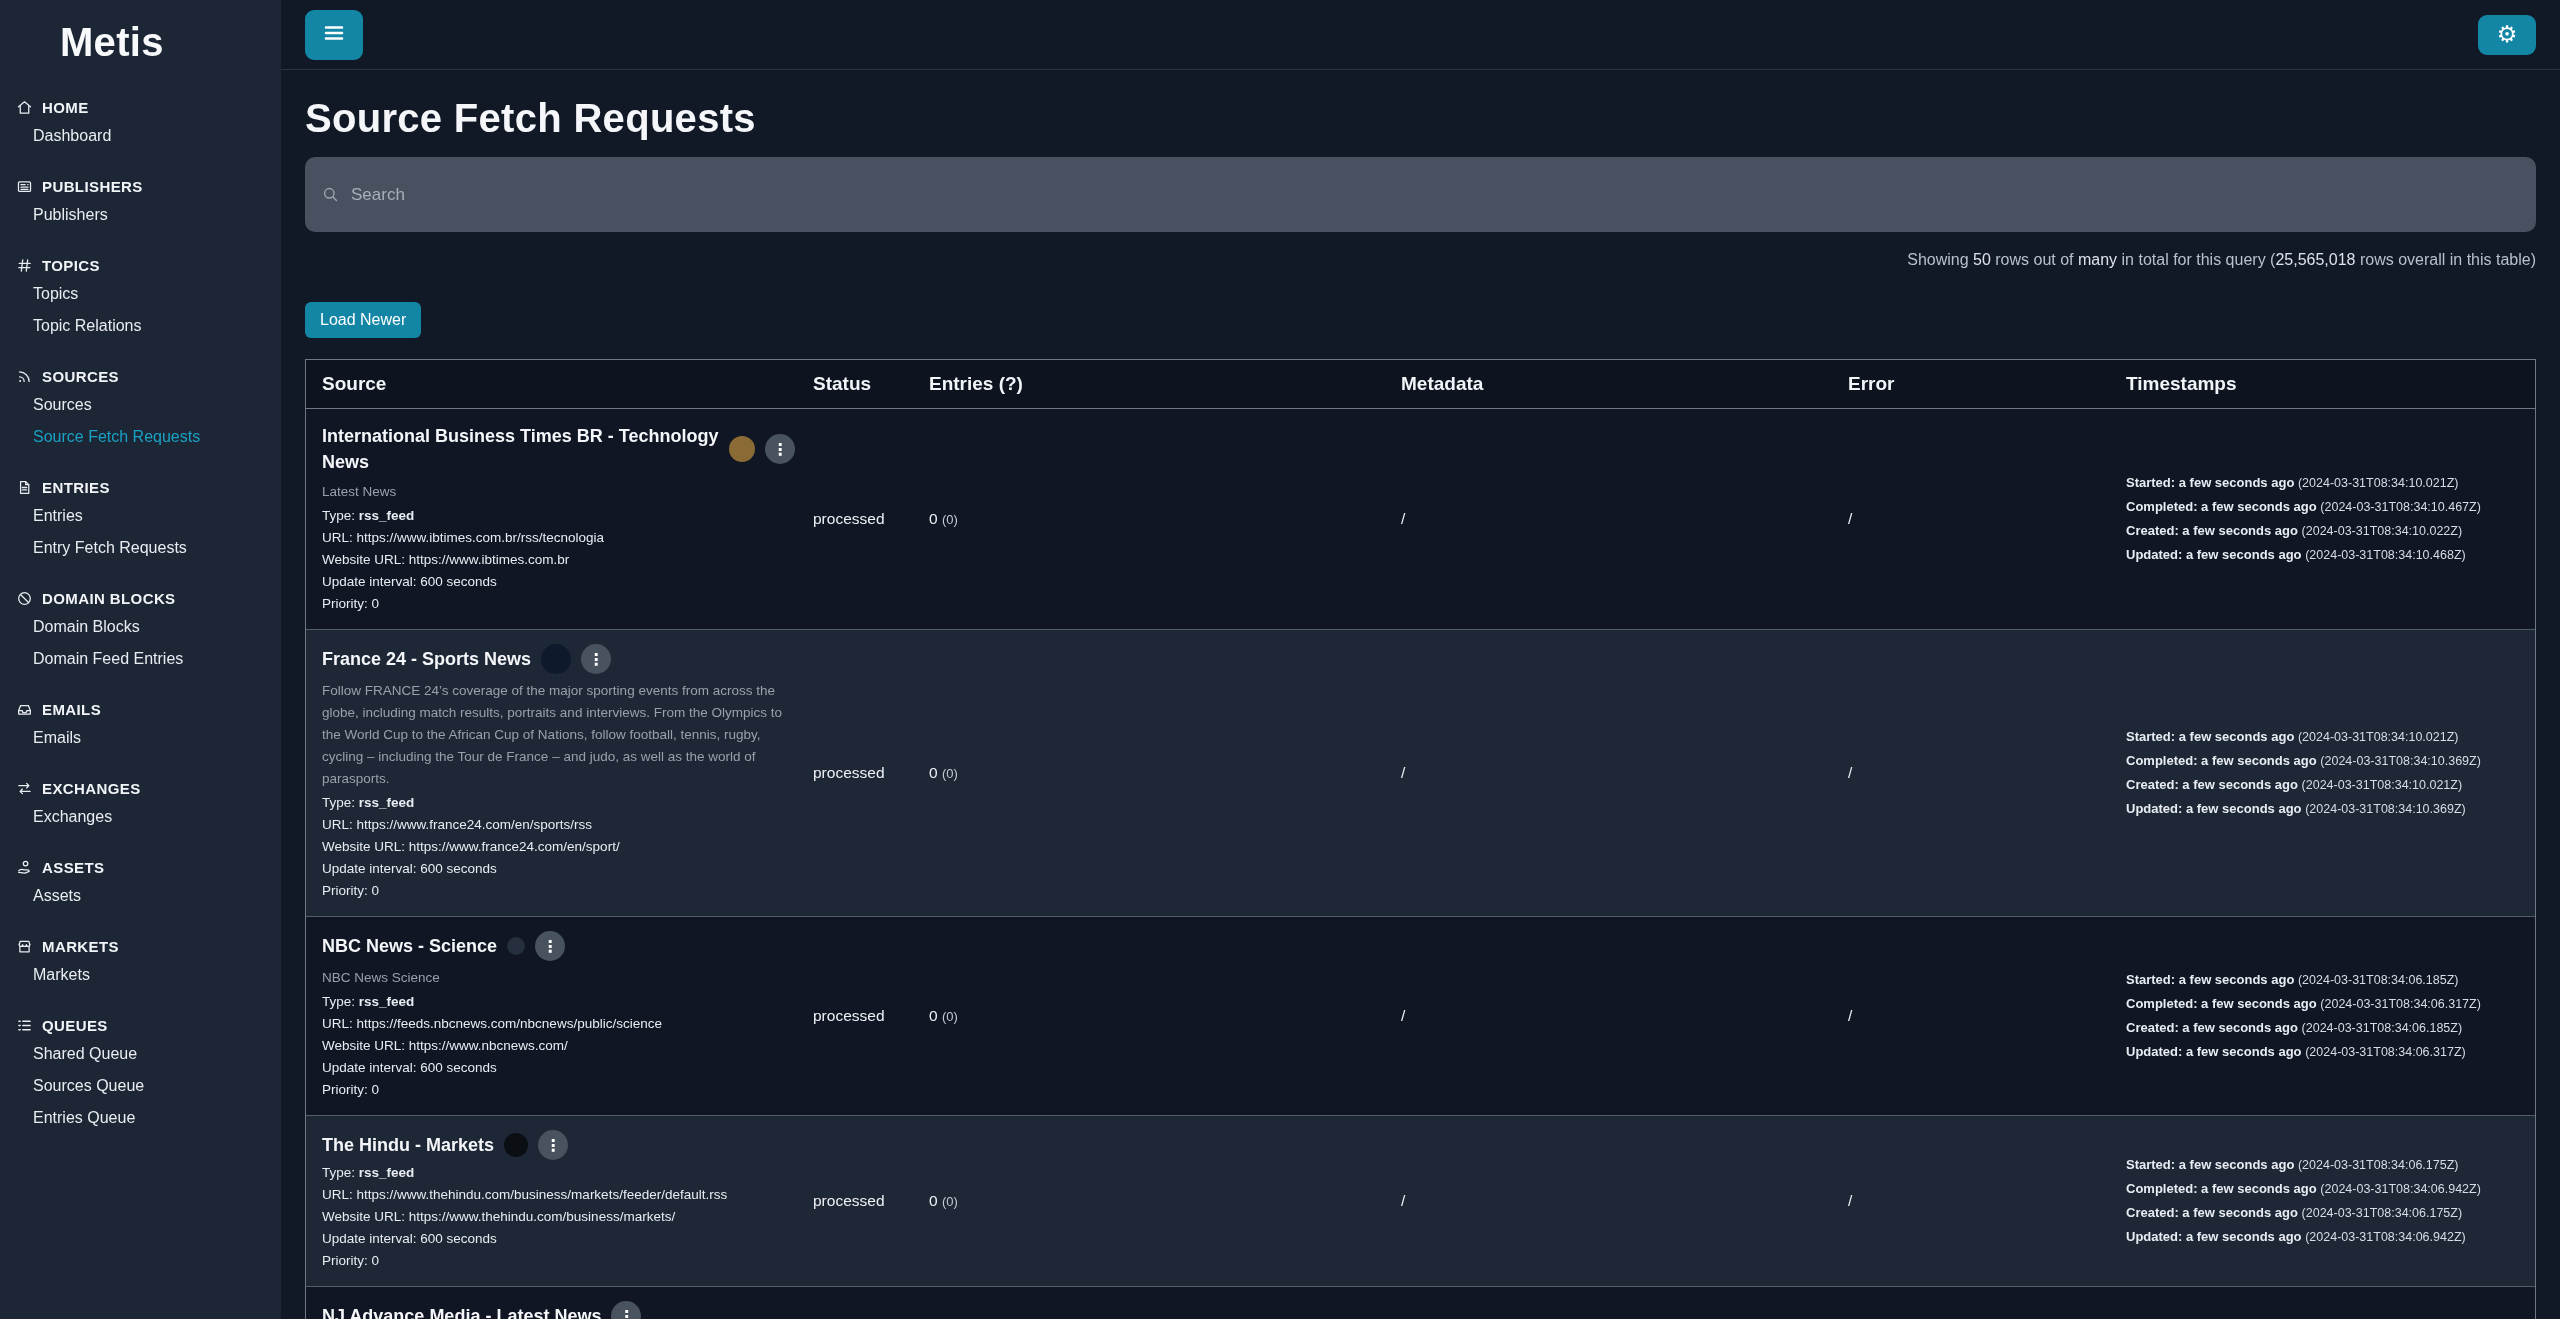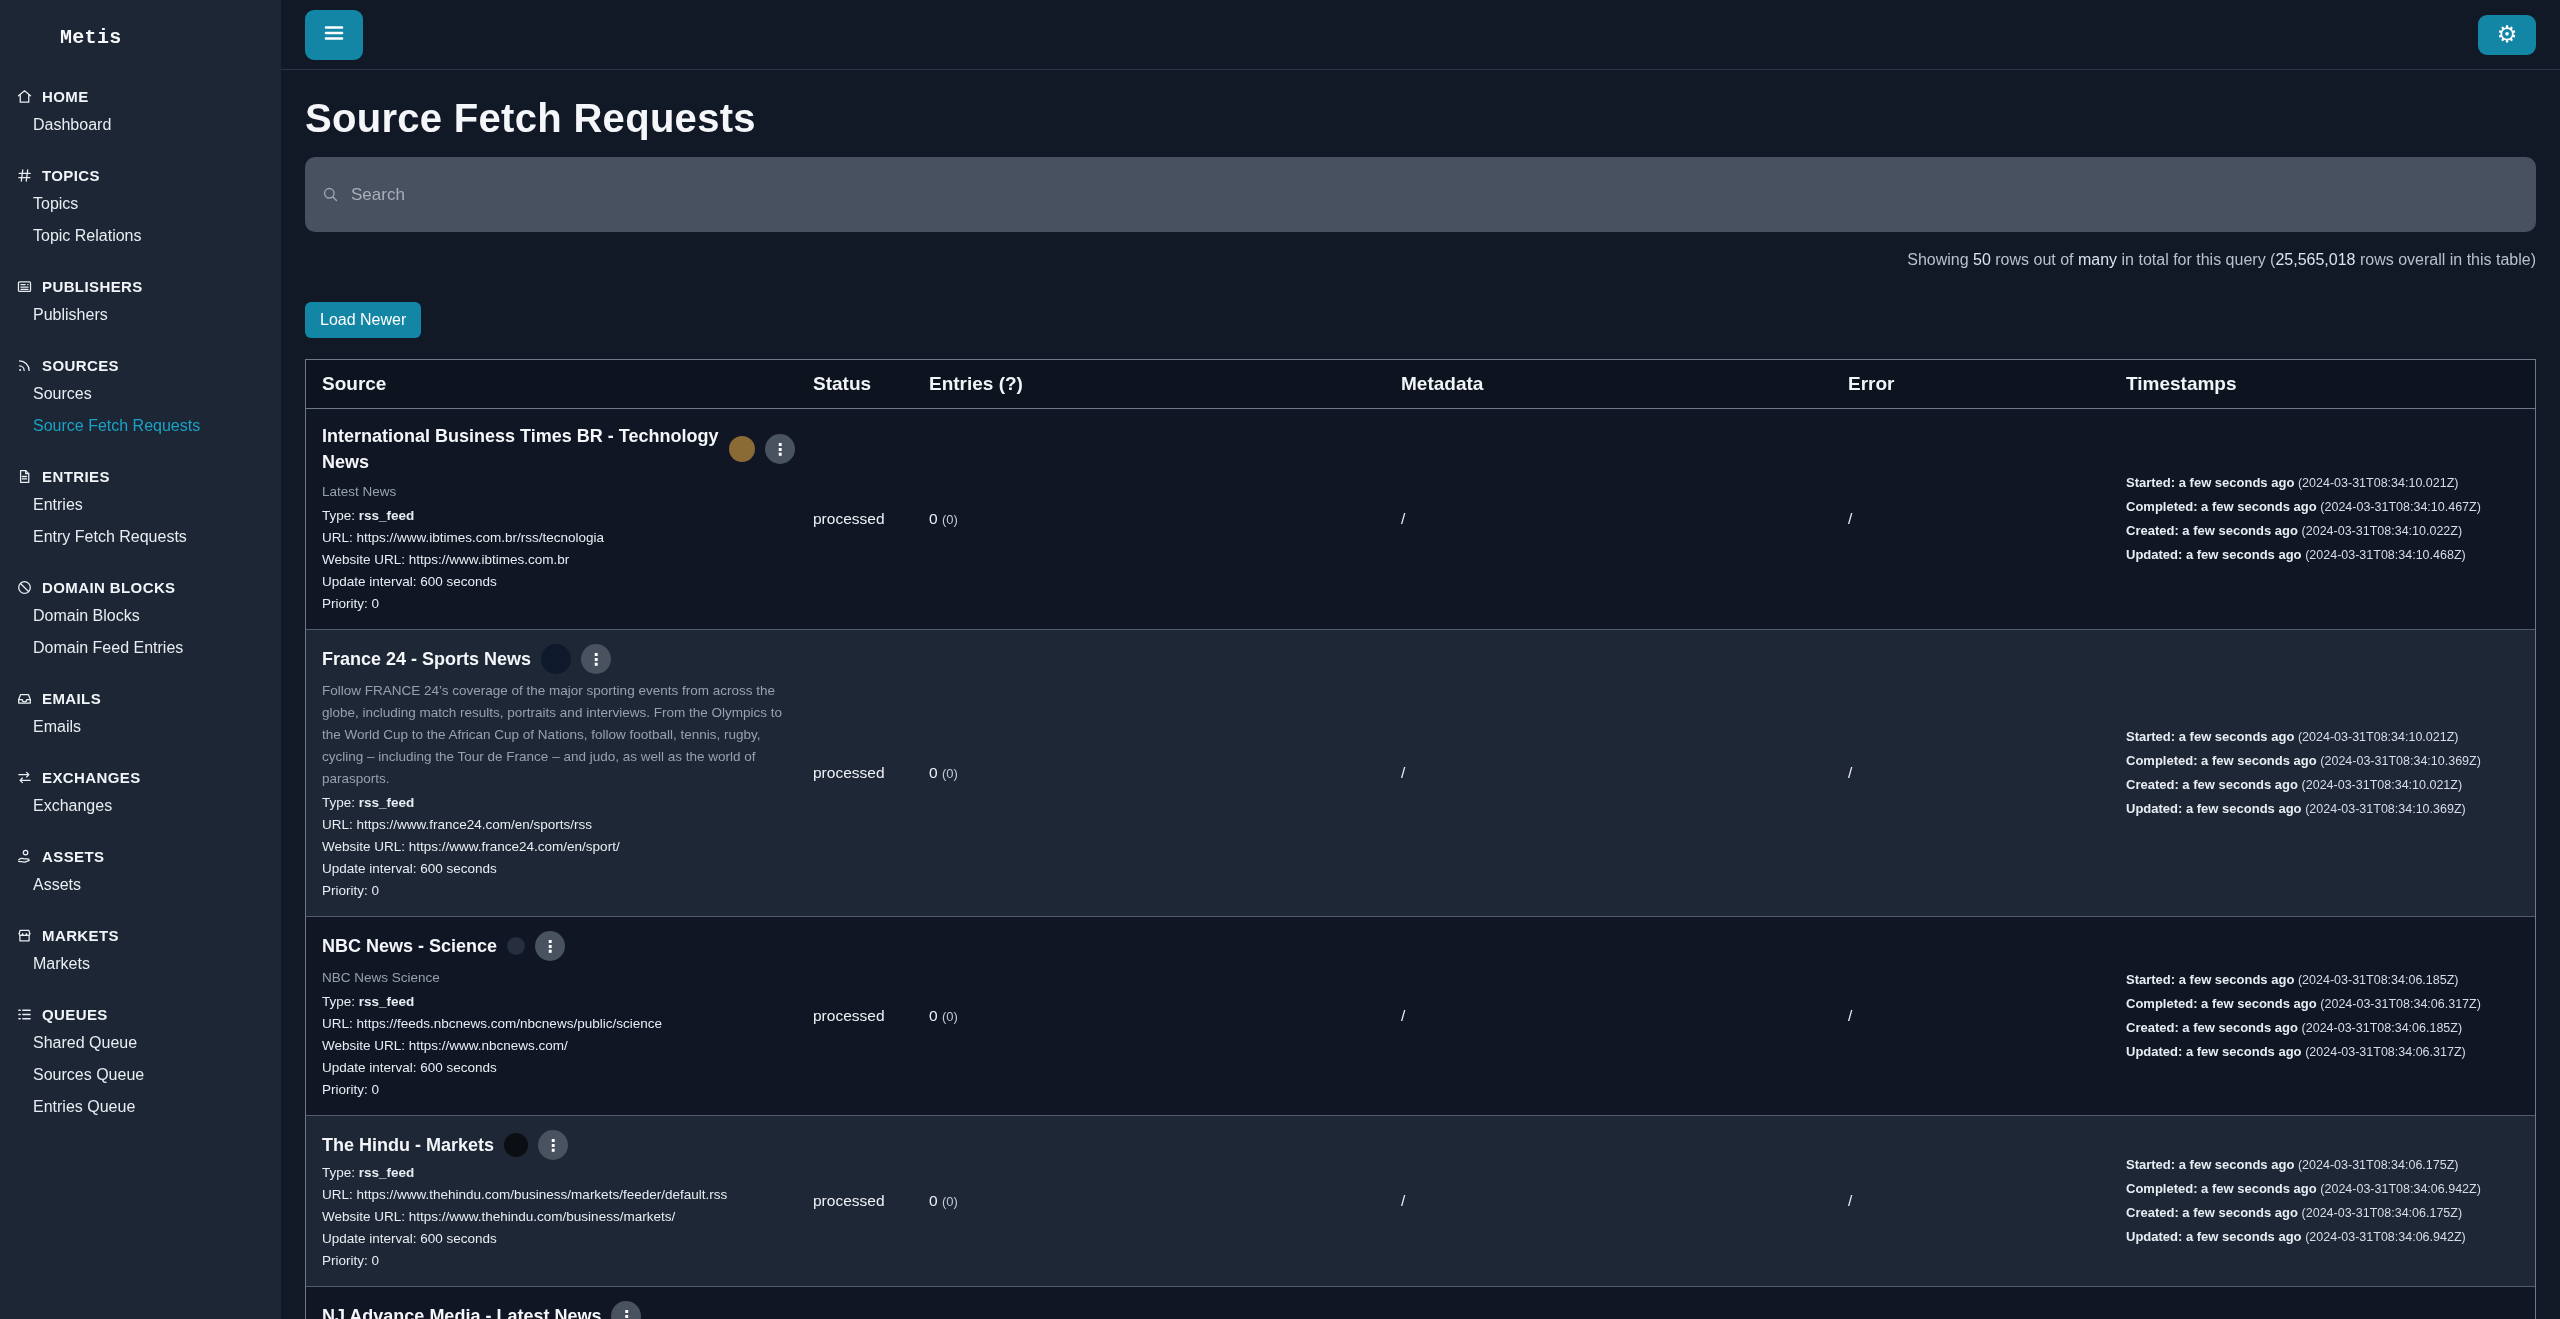--- a/index.html
+++ b/index.html
@@ -5,21 +5,21 @@
   * { margin:0; padding:0; box-sizing:border-box; }
   html,body { width:2560px; height:1319px; overflow:hidden; }
   body {
     font-family:"Liberation Sans","DejaVu Sans",sans-serif;
     background:#111826; color:#eef2f7; display:flex;
   }
   
   .sidebar { width:281px; flex:0 0 281px; background:#1c2634; padding:14px 0 20px; }
   .logo { display:flex; align-items:center; gap:10px; padding:6px 16px 0 16px; margin-bottom:34px; }
   .logo .ic { width:34px; height:34px; color:#f4f7fa; }
-  .logo-text { font-size:20px; font-weight:700; color:#f7f9fb; letter-spacing:.3px;font-family:Liberation Mono, monospace; }
+  .logo-text { font-size:40px; font-weight:700; color:#f7f9fb; letter-spacing:.3px; }
   .nav-section { margin-bottom:26px; }
   .nav-head { display:flex; align-items:center; gap:9px; padding:0 16px; margin-bottom:4px;
               font-size:15px; font-weight:700; color:#f2f5f8; letter-spacing:.4px; }
   .nav-head .ic { width:17px; height:17px; color:#e9edf2; flex:0 0 17px; }
   .nav-head .ic svg { width:17px; height:17px; display:block; }
   .nav-item { display:block; font-size:16px; line-height:32px; color:#e9edf2;
               padding-left:33px; text-decoration:none; cursor:pointer; white-space:nowrap; }
   .nav-item.active { color:#19a2c6; }
   
   .main { flex:1; display:flex; flex-direction:column; min-width:0; }
@@ -90,39 +90,39 @@
             </svg>
           </span>
           <span>HOME</span>
         </div>
         <a class="nav-item">Dashboard</a>
       </div>
       <div class="nav-section">
         <div class="nav-head">
           <span class="ic">
             <svg viewBox="0 0 24 24" fill="none" stroke="currentColor" stroke-width="1.8" stroke-linecap="round" stroke-linejoin="round">
+              <rect x="3.5" y="5.5" width="17" height="13.5" rx="1.5"></rect>
+              <path d="M7 9.5h6M7 13h10M7 16h10M16.5 9.5h.5"></path>
+            </svg>
+          </span>
+          <span>PUBLISHERS</span>
+        </div>
+        <a class="nav-item">Publishers</a>
+      </div>
+      <div class="nav-section">
+        <div class="nav-head">
+          <span class="ic">
+            <svg viewBox="0 0 24 24" fill="none" stroke="currentColor" stroke-width="1.8" stroke-linecap="round" stroke-linejoin="round">
               <path d="M9.5 4 7.5 20M16.5 4l-2 16M4.5 9h15.5M4 15h15.5"></path>
             </svg>
           </span>
           <span>TOPICS</span>
         </div>
         <a class="nav-item">Topics</a>
         <a class="nav-item">Topic Relations</a>
-      </div>
-      <div class="nav-section">
-        <div class="nav-head">
-          <span class="ic">
-            <svg viewBox="0 0 24 24" fill="none" stroke="currentColor" stroke-width="1.8" stroke-linecap="round" stroke-linejoin="round">
-              <rect x="3.5" y="5.5" width="17" height="13.5" rx="1.5"></rect>
-              <path d="M7 9.5h6M7 13h10M7 16h10M16.5 9.5h.5"></path>
-            </svg>
-          </span>
-          <span>PUBLISHERS</span>
-        </div>
-        <a class="nav-item">Publishers</a>
       </div>
       <div class="nav-section">
         <div class="nav-head">
           <span class="ic">
             <svg viewBox="0 0 24 24" fill="none" stroke="currentColor" stroke-width="1.8" stroke-linecap="round" stroke-linejoin="round">
               <path d="M5 12.5a6.5 6.5 0 0 1 6.5 6.5M5 5.5A13.5 13.5 0 0 1 18.5 19"></path>
               <circle cx="5.8" cy="18.2" r="1.4" fill="currentColor" stroke="none"></circle>
             </svg>
           </span>
           <span>SOURCES</span>

